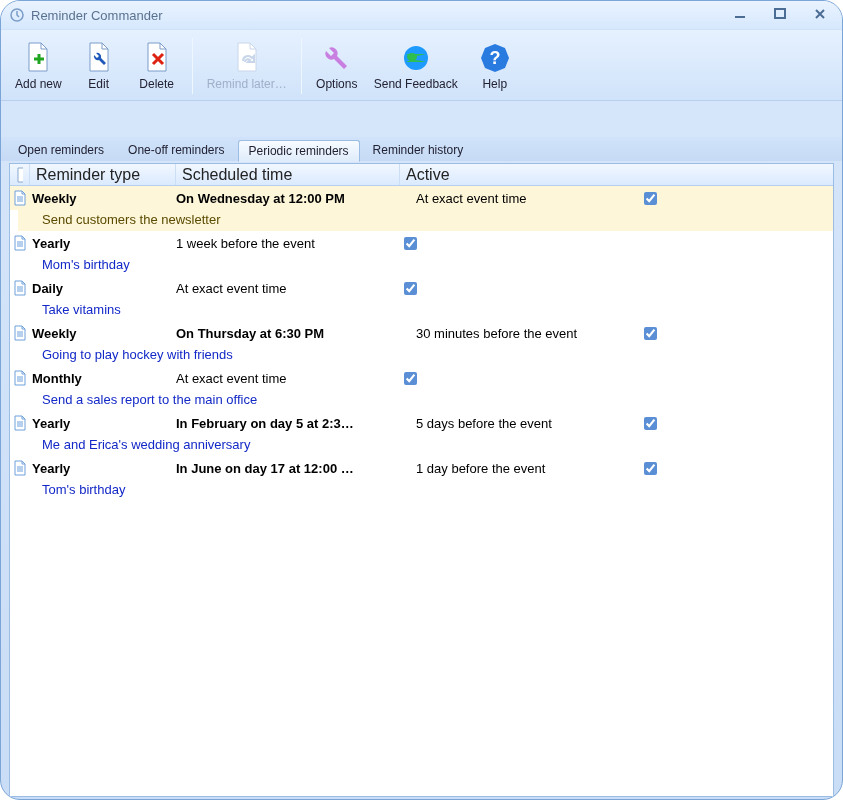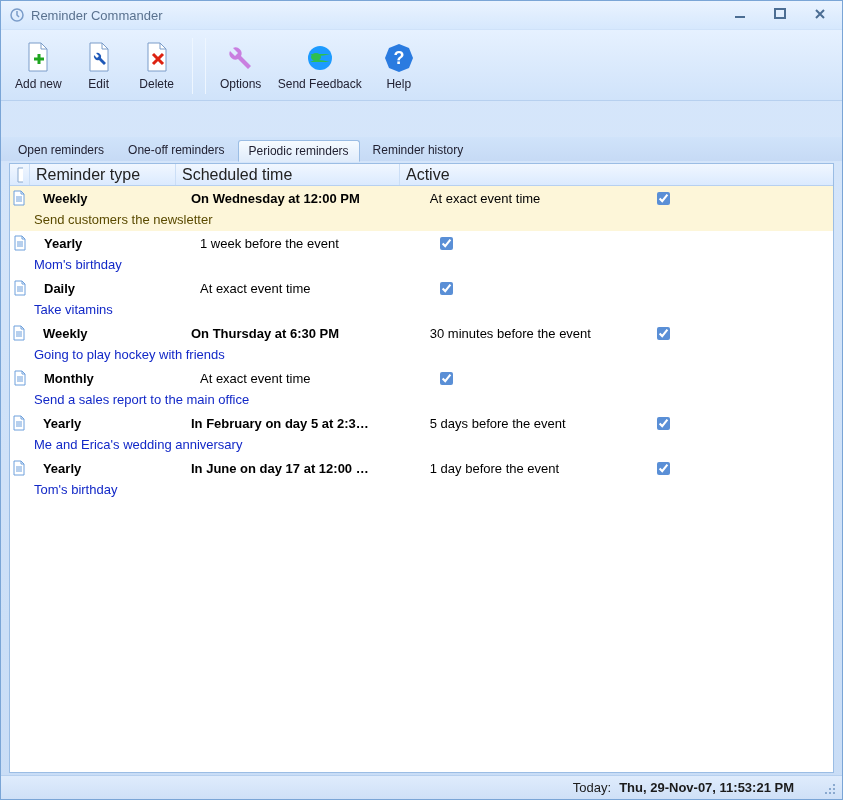--- a/index.html
+++ b/index.html
@@ -10,21 +10,21 @@
     height: 800px;
     font-family: Tahoma, Verdana, sans-serif;
     font-size: 12px;
     background: #fff;
     overflow: hidden;
   }
   .window {
     width: 843px;
     height: 800px;
     border: 1px solid #7aa5d6;
-    border-radius: 0;
+    border-radius: 20px;
     background: linear-gradient(to bottom, #d7e7fb 0%, #c9ddf6 100%);
     display: flex;
     flex-direction: column;
     overflow: hidden;
   }
   .titlebar {
     height: 28px;
     display: flex;
     align-items: center;
     padding: 0 8px;
@@ -125,35 +125,34 @@
   .col-active{ width: 190px; border-right: none; }
 
   .list { flex:1; overflow: auto; }
   .row { border-bottom: 0; }
   .row-main {
     display: flex;
     align-items: center;
     height: 24px;
     padding: 0;
     font-size: 13px;
-    gap: 12px;
   }
   .row-desc {
     padding: 2px 6px 4px 24px;
     font-size: 13px;
   }
   .row.selected .row-main,
   .row.selected .row-desc { background: #fdf6d9; }
   .row .iconcell { width: 20px; display:flex; align-items:center; justify-content:center; }
   .row .c-type  { width: 146px; font-weight: bold; padding-left: 2px; }
   .row .c-event { width: 240px; font-weight: bold; white-space: nowrap; overflow:hidden; text-overflow:ellipsis; }
   .row .c-sched { width: 224px; }
   .row .c-active{ width: 190px; }
   .row .c-active input { transform: scale(1); accent-color:#5a8fd6; }
-  .row-desc { color: #1228c7; }
+  .row-desc { color: #1228c7; margin-left: 8px; }
   .row.selected .row-desc { color: #5a4a00; }
 
   .statusbar {
     height: 24px;
     display: flex;
     align-items: center;
     justify-content: flex-end;
     padding: 0 18px 0 8px;
     background: linear-gradient(to bottom, #dfecfc 0%, #cfe0f7 100%);
     border-top: 1px solid #b7d0ef;
@@ -235,20 +234,30 @@
       <span class="icon-slot">
         <svg width="30" height="34">
             <path d="M6 2h12l6 6v22H6z" fill="#fff" stroke="#7a9cc9"></path>
             <path d="M18 2v6h6" fill="none" stroke="#7a9cc9"></path>
             <path d="M11 13l10 10M21 13l-10 10" stroke="#d21" stroke-width="3"></path>
           </svg>
       </span>
       <span class="lbl">Delete</span>
     </div>
     <div class="tb-sep"></div>
+    <div class="tbtn disabled">
+      <span class="icon-slot">
+        <svg width="30" height="34">
+            <path d="M6 2h12l6 6v22H6z" fill="#fff" stroke="#c8d6ea"></path>
+            <path d="M18 2v6h6" fill="none" stroke="#c8d6ea"></path>
+            <path d="M11 20a5 5 0 019-3l2-2v6h-6l2-2a3 3 0 00-5 2" fill="none" stroke="#c8d6ea" stroke-width="2"></path>
+          </svg>
+      </span>
+      <span class="lbl">Remind later…</span>
+    </div>
     <div class="tb-sep"></div>
     <div class="tbtn">
       <span class="icon-slot">
         <svg width="32" height="32">
             <path d="M8 6a6 6 0 018 8l10 10-3 3-10-10a6 6 0 01-8-8l5 5 3-3-5-5z" fill="#c97fe0"></path>
           </svg>
       </span>
       <span class="lbl">Options</span>
     </div>
     <div class="tbtn">
@@ -397,19 +406,14 @@
             <span class="c-type">Yearly</span>
             <span class="c-event">In June on day 17 at 12:00 …</span>
             <span class="c-sched">1 day before the event</span>
             <span class="c-active"><input type="checkbox" checked="" style=""></span>
           </div>
           <div class="row-desc">Tom's birthday</div>
         </div>
       </div>
   </div>
 
-  <div class="statusbar">
-    <span class="status-today">Today:</span>
-    <span class="status-value">Thu, 29-Nov-07, 11:53:21 PM</span>
-    <div class="grip"></div>
-  </div>
 
 </div>
 
 </body></html>

